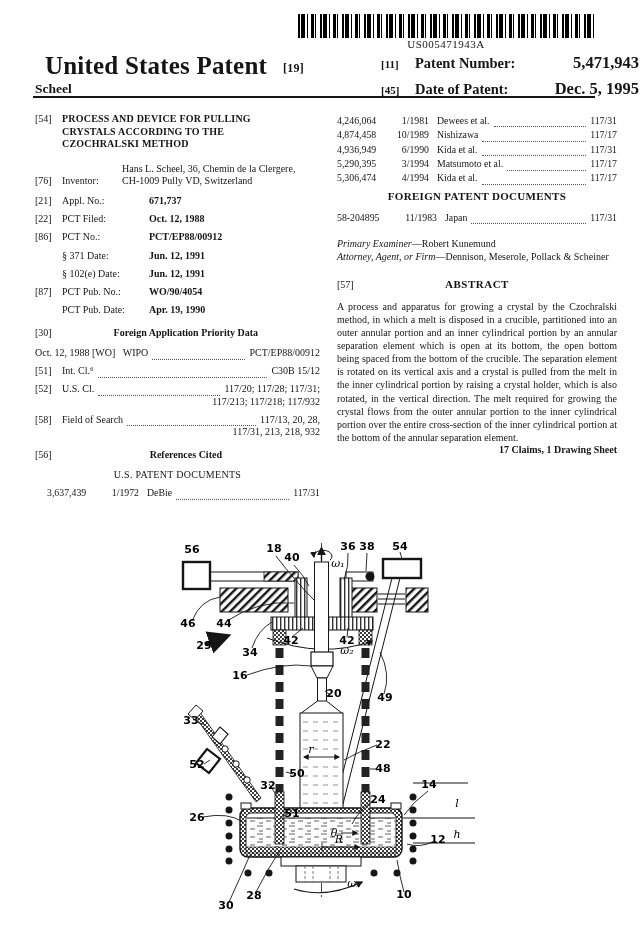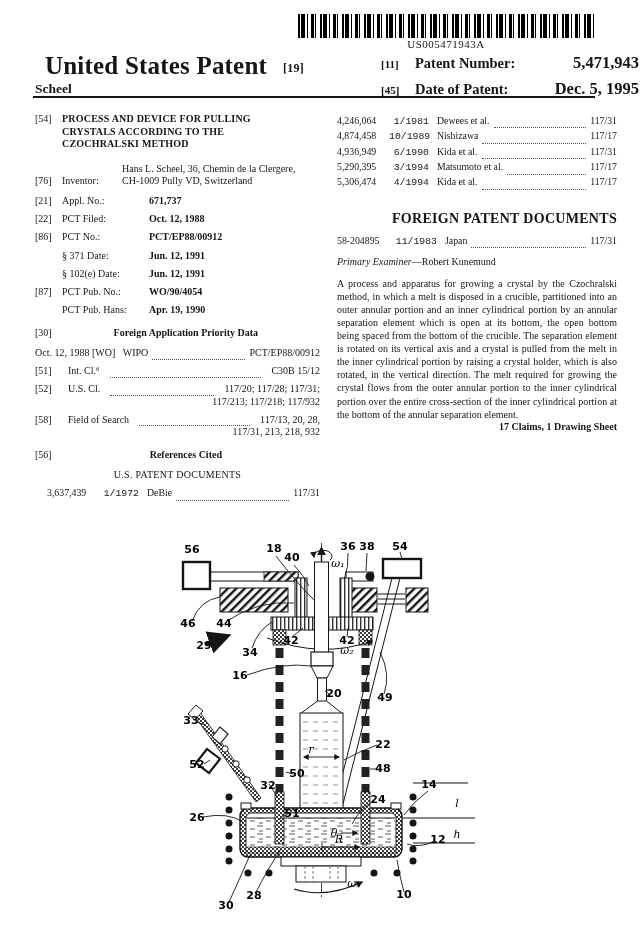--- a/index.html
+++ b/index.html
@@ -34,25 +34,25 @@
   .fvalue{font-weight:bold;}
   .title-row{display:flex;align-items:baseline;}
   .title-text{font-weight:bold;width:212px;letter-spacing:.2px;}
   .inv-row{display:flex;margin-top:12px;align-items:flex-end;}
   .inv-label{width:60px;flex:none;}
   .inv-val{width:176px;}
   .center-head{text-align:center;font-weight:bold;margin-top:10px;}
   .center-head2{text-align:center;margin-top:7px;letter-spacing:.3px;}
   .prio-row{display:flex;margin-top:8px;align-items:baseline;}
   .dots{flex:1 1 auto;border-bottom:1.4px dotted #555;margin:0 4px;align-self:flex-end;height:3px;min-width:12px;}
-  .clsrow{display:flex;margin-top:5.4px;align-items:baseline;gap:6px;}
+  .clsrow{display:flex;margin-top:5.4px;align-items:baseline;}
   .cls2{text-align:right;}
   .rrow{display:flex;align-items:baseline;margin-top:1.8px;font-size:9.8px;}
   .rnum{width:52px;flex:none;}
-  .rdate{width:40px;flex:none;text-align:right;padding-right:8px;font-family:Liberation Mono, monospace;}
+  .rdate{width:40px;flex:none;text-align:right;padding-right:8px;}
   .rcls{flex:none;}
   .abs-head{display:flex;margin-top:15px;align-items:baseline;}
   .abs-head .ttl{flex:1;text-align:center;font-weight:bold;font-size:11px;letter-spacing:.5px;}
   .abstract{margin-top:8px;text-align:justify;line-height:13.1px;}
   .claims{text-align:right;font-weight:bold;}
 
   
   svg.figure{position:absolute;left:0;top:0;width:640px;height:938px;}
   svg.figure .outline{fill:#fff;stroke:#151515;}
   svg.figure .ldr{fill:none;stroke:#151515;stroke-width:.9;}
@@ -127,21 +127,21 @@
         </div>
 
         <div class="frow">
           <span class="fcode">[87]</span>
           <span class="flabel">PCT Pub. No.:</span>
           <span class="fvalue">WO/90/4054</span>
         </div>
 
         <div class="frow">
           <span class="fcode"></span>
-          <span class="flabel">PCT Pub. Hans:</span>
+          <span class="flabel">PCT Pub. Date:</span>
           <span class="fvalue">Apr. 19, 1990</span>
         </div>
       </div>
     <div class="center-head"><span style="float:left;font-weight:normal;">[30]</span><span>Foreign Application Priority Data</span></div>
     <div class="prio-row">
       <span>Oct. 12, 1988</span>&nbsp;
       <span>[WO]</span>&nbsp;&nbsp;&nbsp;
       <span>WIPO</span>
       <span class="dots"></span>
       <span>PCT/EP88/00912</span>
@@ -216,32 +216,38 @@
         </div>
 
         <div class="rrow">
           <span class="rnum">5,306,474</span>
           <span class="rdate">4/1994</span>
           <span>Kida et al.</span>
           <span class="dots"></span>
           <span class="rcls">117/17</span>
         </div>
       </div>
-    <div class="center-head2" style="margin-top:23px;font-weight:bold;font-size:14px;text-align:right;">FOREIGN PATENT DOCUMENTS</div>
+    <div class="center-head2" style="margin-top:5px;font-weight:bold;font-size:11px;">FOREIGN PATENT DOCUMENTS</div>
     <div style="margin-top:9px;">
 
         <div class="rrow">
           <span style="width:56px;flex:none;">58-204895</span>
           <span class="rdate" style="width:44px;">11/1983</span>
           <span>Japan</span>
           <span class="dots"></span>
           <span class="rcls">117/31</span>
         </div>
       </div>
-    <div style="margin-top:8px;"><span class="it">Primary Examiner</span><span>—Robert Kunemund</span></div>
+    <div style="margin-top:14px;"><span class="it">Primary Examiner</span><span>—Robert Kunemund</span></div>
+    <div><span class="it">Attorney, Agent, or Firm</span><span>—Dennison, Meserole, Pollack &amp; Scheiner</span></div>
+    <div class="abs-head">
+      <span class="fcode">[57]</span>
+      <span class="ttl">ABSTRACT</span>
+      <span class="fcode"></span>
+    </div>
     <div class="abstract">A process and apparatus for growing a crystal by the Czochralski method, in which a melt is disposed in a crucible, partitioned into an outer annular portion and an inner cylindrical portion by an annular separation element which is open at its bottom, the open bottom being spaced from the bottom of the crucible. The separation element is rotated on its vertical axis and a crystal is pulled from the melt in the inner cylindrical portion by raising a crystal holder, which is also rotated, in the vertical direction. The melt required for growing the crystal flows from the outer annular portion to the inner cylindrical portion over the entire cross-section of the inner cylindrical portion at the bottom of the annular separation element.</div>
     <div class="claims">17 Claims, 1 Drawing Sheet</div>
   </div>
 
   <svg class="figure" viewBox="0 0 640 938">
     <defs>
       <marker id="arr" viewBox="0 0 10 10" refX="8" refY="5" markerWidth="6.5" markerHeight="6.5" orient="auto-start-reverse">
         <path d="M0,0 L10,5 L0,10 z" fill="#151515"></path>
       </marker>
       <pattern id="hatch" width="6" height="6" patternUnits="userSpaceOnUse" patternTransform="rotate(45)">

